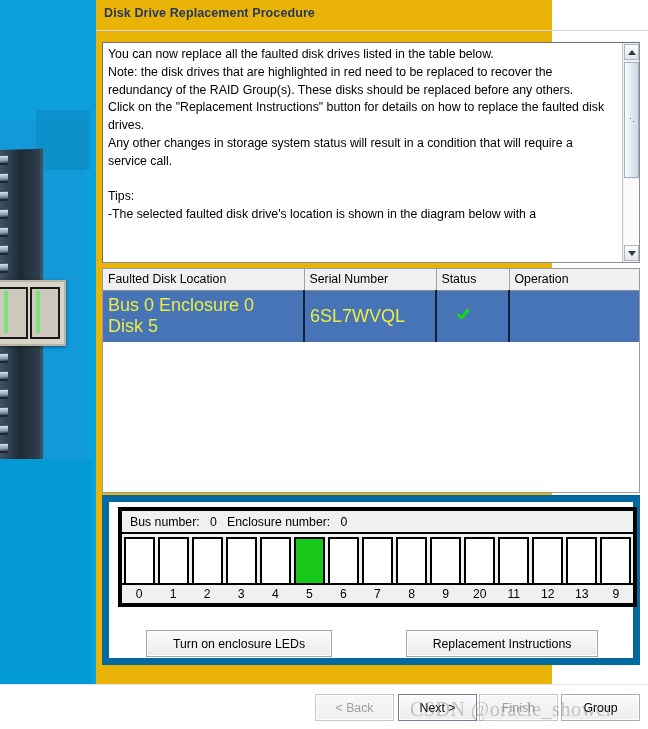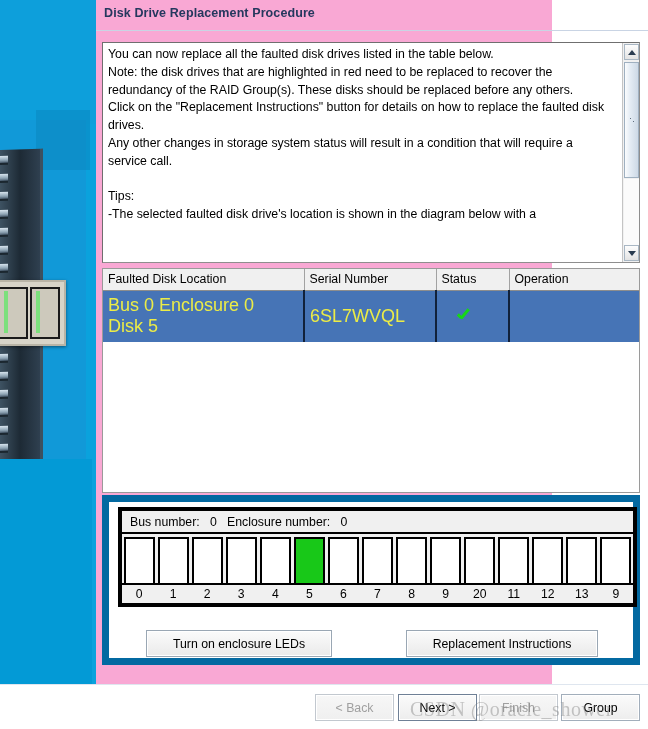--- a/index.html
+++ b/index.html
@@ -108,21 +108,21 @@
     background: #7ce07c;
     display: block;
   }
 
   
   #pane {
     position: absolute;
     left: 96px; top: 0;
     width: 456px;
     height: 684px;
-    background: #f9a8d4;
+    background: #eab308;
   }
   #pane-title {
     position: absolute;
     left: 8px; top: 6px;
     font-size: 12.5px;
     font-weight: bold;
     color: #25385e;
     letter-spacing: .1px;
   }
   #title-rule {

